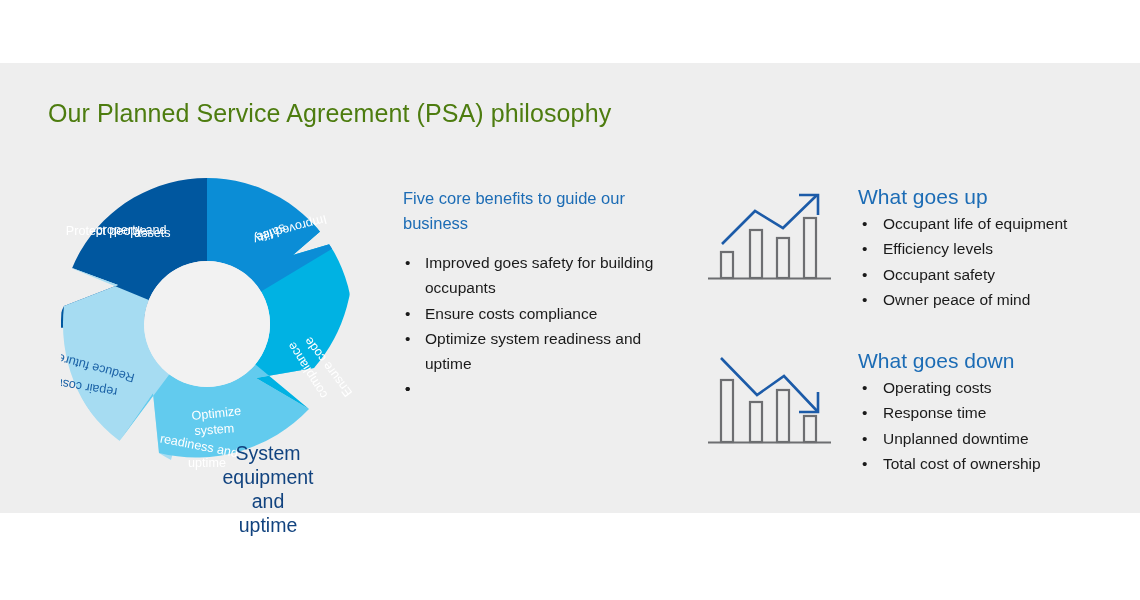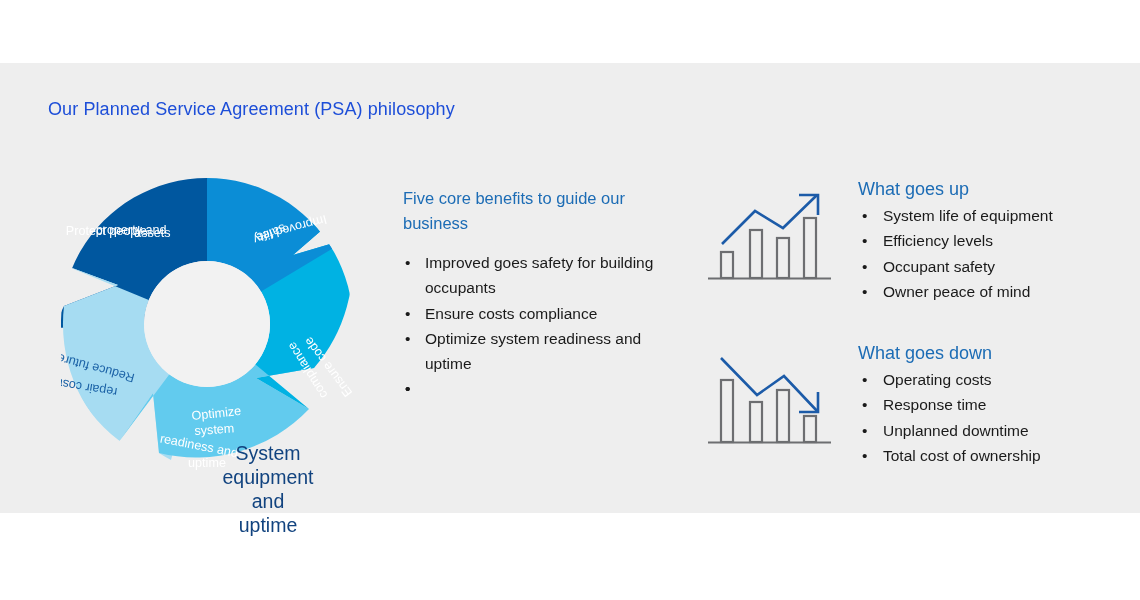--- a/index.html
+++ b/index.html
@@ -25,22 +25,22 @@
     left: 0;
     top: 63px;
     width: 1140px;
     height: 450px;
     background: #eeeeee;
   }
   #page-title {
     position: absolute;
     left: 48px;
     top: 99px;
-    font-size: 18px;
-    color: #1d4ed8;
+    font-size: 25px;
+    color: #4d7c0f;
     letter-spacing: 0.1px;
     white-space: nowrap;
   }
 
   
   #donut-wrap {
     position: absolute;
     left: 61px;
     top: 178px;
     width: 292px;
@@ -120,23 +120,23 @@
     height: 100px;
   }
   .trend-text {
     position: absolute;
     left: 158px;
     top: 0;
     width: 260px;
   }
   .trend-heading {
     color: #1c6cb5;
-    font-size: 18px;
+    font-size: 21px;
     line-height: 22px;
-    margin: 0 0 3px 0;
+    margin: 8px 0 3px 0;
     font-weight: normal;
     white-space: nowrap;
   }
   .trend-list {
     list-style: none;
     margin: 0;
     padding: 0;
   }
   .trend-list li {
     position: relative;
@@ -252,21 +252,21 @@
       <g stroke="#1c5ba8" stroke-width="2.6" fill="none" stroke-linejoin="miter">
         <polyline points="22,58 55,25 83,42 117,9"></polyline>
         <polyline points="99,9 118,9 118,29"></polyline>
       </g>
     </svg>
     <div class="trend-text">
       <h3 class="trend-heading">What goes up</h3>
       <ul class="trend-list">
         <li>
           <span class="dot">•</span>
-          <span>System life of equipment</span>
+          <span>Occupant life of equipment</span>
         </li>
         <li>
           <span class="dot">•</span>
           <span>Efficiency levels</span>
         </li>
         <li>
           <span class="dot">•</span>
           <span>Occupant safety</span>
         </li>
         <li>

